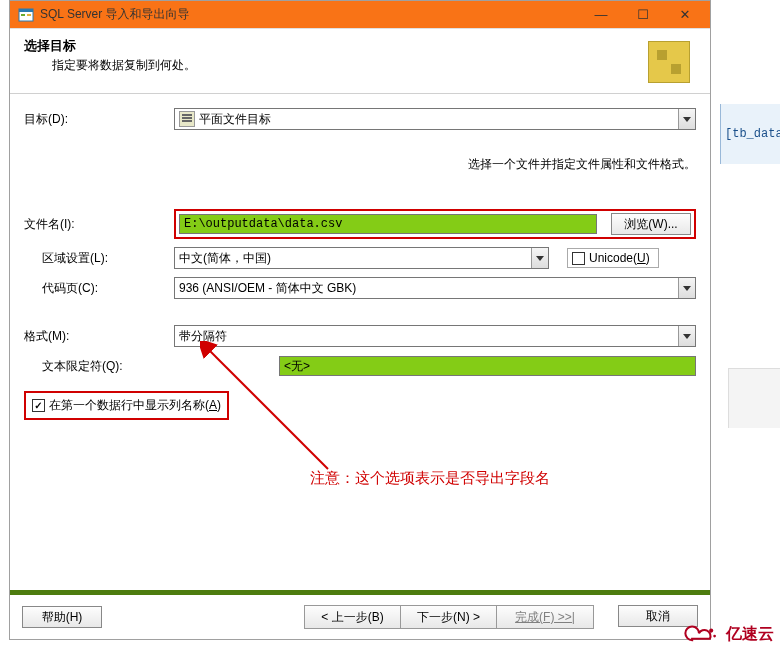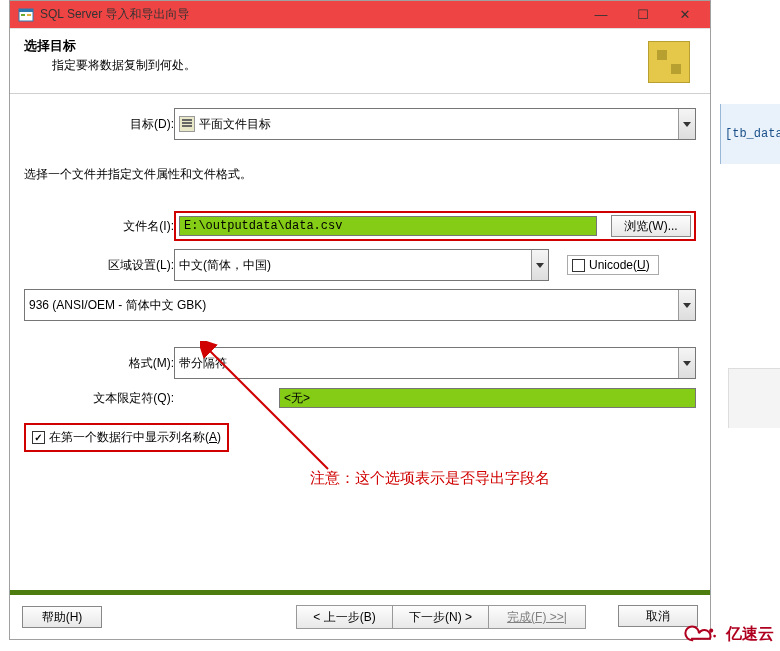--- a/index.html
+++ b/index.html
@@ -1,67 +1,67 @@
 <!DOCTYPE html>
 <html><head>
   <meta charset="utf-8">
   <style>
     * { box-sizing: border-box; margin: 0; padding: 0; }
     body { font-family: "Microsoft YaHei", SimSun, Arial, sans-serif; font-size: 12px; background: #fff; width: 780px; height: 651px; position: relative; overflow: hidden; }
     
     .window { position: absolute; left: 9px; top: 0; width: 702px; height: 640px; border: 1px solid #a0a0a0; background: #fff; display: flex; flex-direction: column; }
     
-    .titlebar { height: 28px; display: flex; align-items: center; padding: 0 4px 0 8px; background: #ef4444; border-bottom: 1px solid #e0e0e0; }
+    .titlebar { height: 28px; display: flex; align-items: center; padding: 0 4px 0 8px; background: #f97316; border-bottom: 1px solid #e0e0e0; }
     .titlebar .app-icon { width: 16px; height: 16px; margin-right: 6px; }
     .titlebar .title { flex: 1; color: #333; }
     .win-controls { display: flex; }
     .win-btn { width: 42px; height: 26px; display: flex; align-items: center; justify-content: center; color: #333; cursor: default; font-size: 13px; font-family: Arial; }
     
     .header { padding: 8px 14px 10px 14px; display: flex; position: relative; border-bottom: 1px solid #d0d0d0; }
     .header-text { flex: 1; }
     .header-title { font-weight: bold; font-size: 13px; }
     .header-sub { padding-left: 28px; margin-top: 2px; }
     .header-icon { width: 42px; height: 42px; background: #e5c84a; border: 1px solid #b8a030; position: relative; margin-top: 4px; margin-right: 6px; }
     .header-icon::before, .header-icon::after { content: ""; position: absolute; background: #b8a030; }
     .header-icon::before { left: 8px; top: 8px; width: 10px; height: 10px; }
     .header-icon::after { right: 8px; bottom: 8px; width: 10px; height: 10px; }
     
     .content { flex: 1; padding: 14px 14px 6px 14px; overflow: hidden; }
     .row { display: flex; align-items: center; margin-bottom: 8px; min-height: 22px; }
-    .label-col { width: 150px; flex-shrink: 0; text-align: right; }
+    .label-col { width: 150px; flex-shrink: 0; }
     .label-indent { padding-left: 18px; }
     .field-col { flex: 1; display: flex; align-items: center; }
     
-    .combo { flex: 1; height: 32px; border: 1px solid #767676; background: #fff; display: flex; align-items: center; padding: 0 2px 0 4px; font-size: 12px; position: relative; }
+    .combo { flex: 1; height: 22px; border: 1px solid #767676; background: #fff; display: flex; align-items: center; padding: 0 2px 0 4px; font-size: 12px; position: relative; }
     .combo .combo-icon { width: 16px; height: 16px; margin-right: 4px; background: #e8e8c8; border: 1px solid #999; position: relative; }
     .combo .combo-icon::after { content: ""; position: absolute; left: 2px; top: 2px; width: 10px; height: 2px; background: #666; box-shadow: 0 3px 0 #666, 0 6px 0 #666; }
     .combo .arrow { position: absolute; right: 0; top: 0; width: 17px; height: 100%; border-left: 1px solid #999; background: linear-gradient(#f5f5f5,#ddd); display: flex; align-items: center; justify-content: center; }
     .combo .arrow::after { content: ""; border: 4px solid transparent; border-top: 5px solid #333; margin-top: 4px; }
     
     .textbox { flex: 1; height: 20px; border: 1px solid #767676; background: #84cc16; padding: 0 4px; font-size: 12px; display: flex; align-items: center; font-family: "Courier New", monospace; }
     .btn { height: 22px; border: 1px solid #888; background: linear-gradient(#fdfdfd,#e8e8e8); padding: 0 10px; font-size: 12px; display: inline-flex; align-items: center; justify-content: center; cursor: default; min-width: 80px; }
     .btn.disabled { color: #808080; text-decoration: underline; }
     
     .section-gap { height: 18px; }
-    .hint-text { margin-bottom: 20px; }
+    .hint-text { margin-bottom: 28px; text-align: right; }
     .chk { width: 13px; height: 13px; border: 1px solid #333; background: #fff; margin-right: 4px; display: inline-flex; align-items: center; justify-content: center; font-size: 10px; line-height: 1; }
     .chk.checked::after { content: "✓"; color: #000; font-weight: bold; }
     
     .red-box { border: 2px solid #d00000; }
     .red-box-filename { padding: 2px 3px; }
     .red-box-checkbox { padding: 4px 6px; display: inline-flex; align-items: center; }
     
     .locale-row .combo { flex: 0 0 375px; }
     .unicode-group { margin-left: 18px; display: inline-flex; align-items: center; border: 1px solid #aaa; padding: 0 8px 0 4px; height: 20px; }
     
     .annotation-arrow { position: absolute; left: 190px; top: 340px; pointer-events: none; }
     .annotation-text { position: absolute; left: 300px; top: 468px; color: #d00000; font-size: 15px; }
     
     .footer { border-top: 5px solid #4d7c0f; padding: 10px 12px; display: flex; justify-content: space-between; align-items: center; }
-    .footer-right { display: flex; gap: 32px; }
+    .footer-right { display: flex; gap: 24px; }
     .nav-group { display: flex; border: 1px solid #999; }
     .nav-group .btn { border: none; border-right: 1px solid #999; min-width: 96px; }
     .nav-group .btn:last-child { border-right: none; }
     
     .side-fragment { position: absolute; right: 0; top: 104px; width: 60px; height: 60px; background: #e9f2fa; border-left: 1px solid #99b8d8; display: flex; align-items: center; padding-left: 4px; color: #1a4f8a; font-family: "Courier New", monospace; white-space: nowrap; overflow: hidden; }
     .side-fragment2 { position: absolute; right: 0; top: 368px; width: 52px; height: 60px; background: #f4f4f4; border-left: 1px solid #ddd; border-top: 1px solid #ddd; }
     
     .watermark { position: absolute; right: 6px; bottom: 6px; display: flex; align-items: center; gap: 8px; color: #b00020; font-size: 16px; font-weight: bold; }
     .watermark svg { width: 34px; height: 22px; }
     
@@ -133,20 +133,21 @@
           <span class="arrow"></span>
         </div>
         <div class="unicode-group">
           <span class="chk"></span>
           <span>Unicode(<span class="underline">U</span>)</span>
         </div>
       </div>
     </div>
 
     <div class="row">
+      <div class="label-col label-indent">代码页(C):</div>
       <div class="field-col">
         <div class="combo">
           <span>936  (ANSI/OEM - 简体中文 GBK)</span>
           <span class="arrow"></span>
         </div>
       </div>
     </div>
 
     <div class="section-gap"></div>
 

